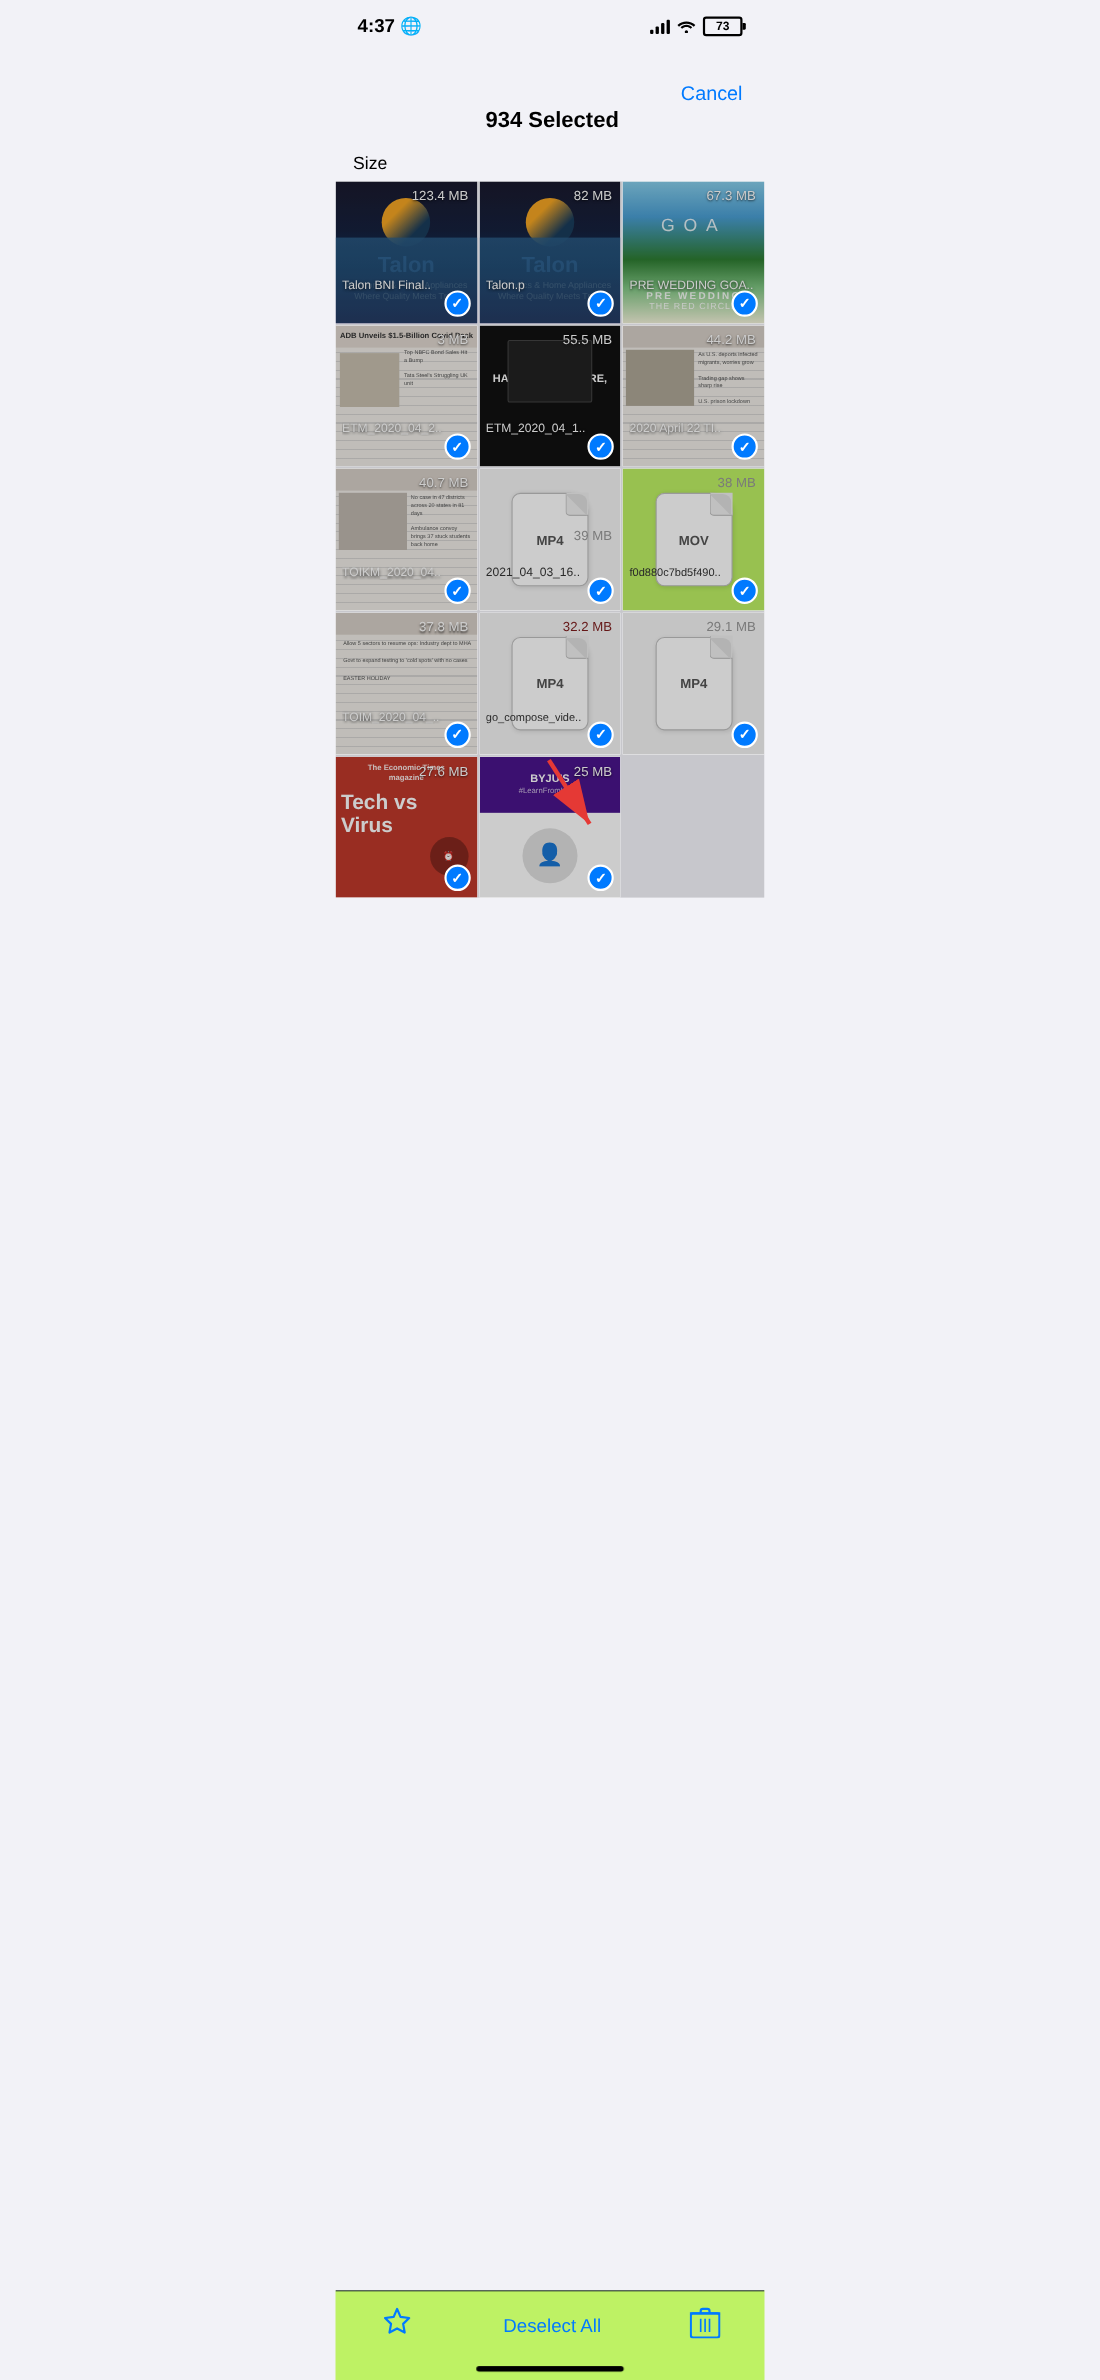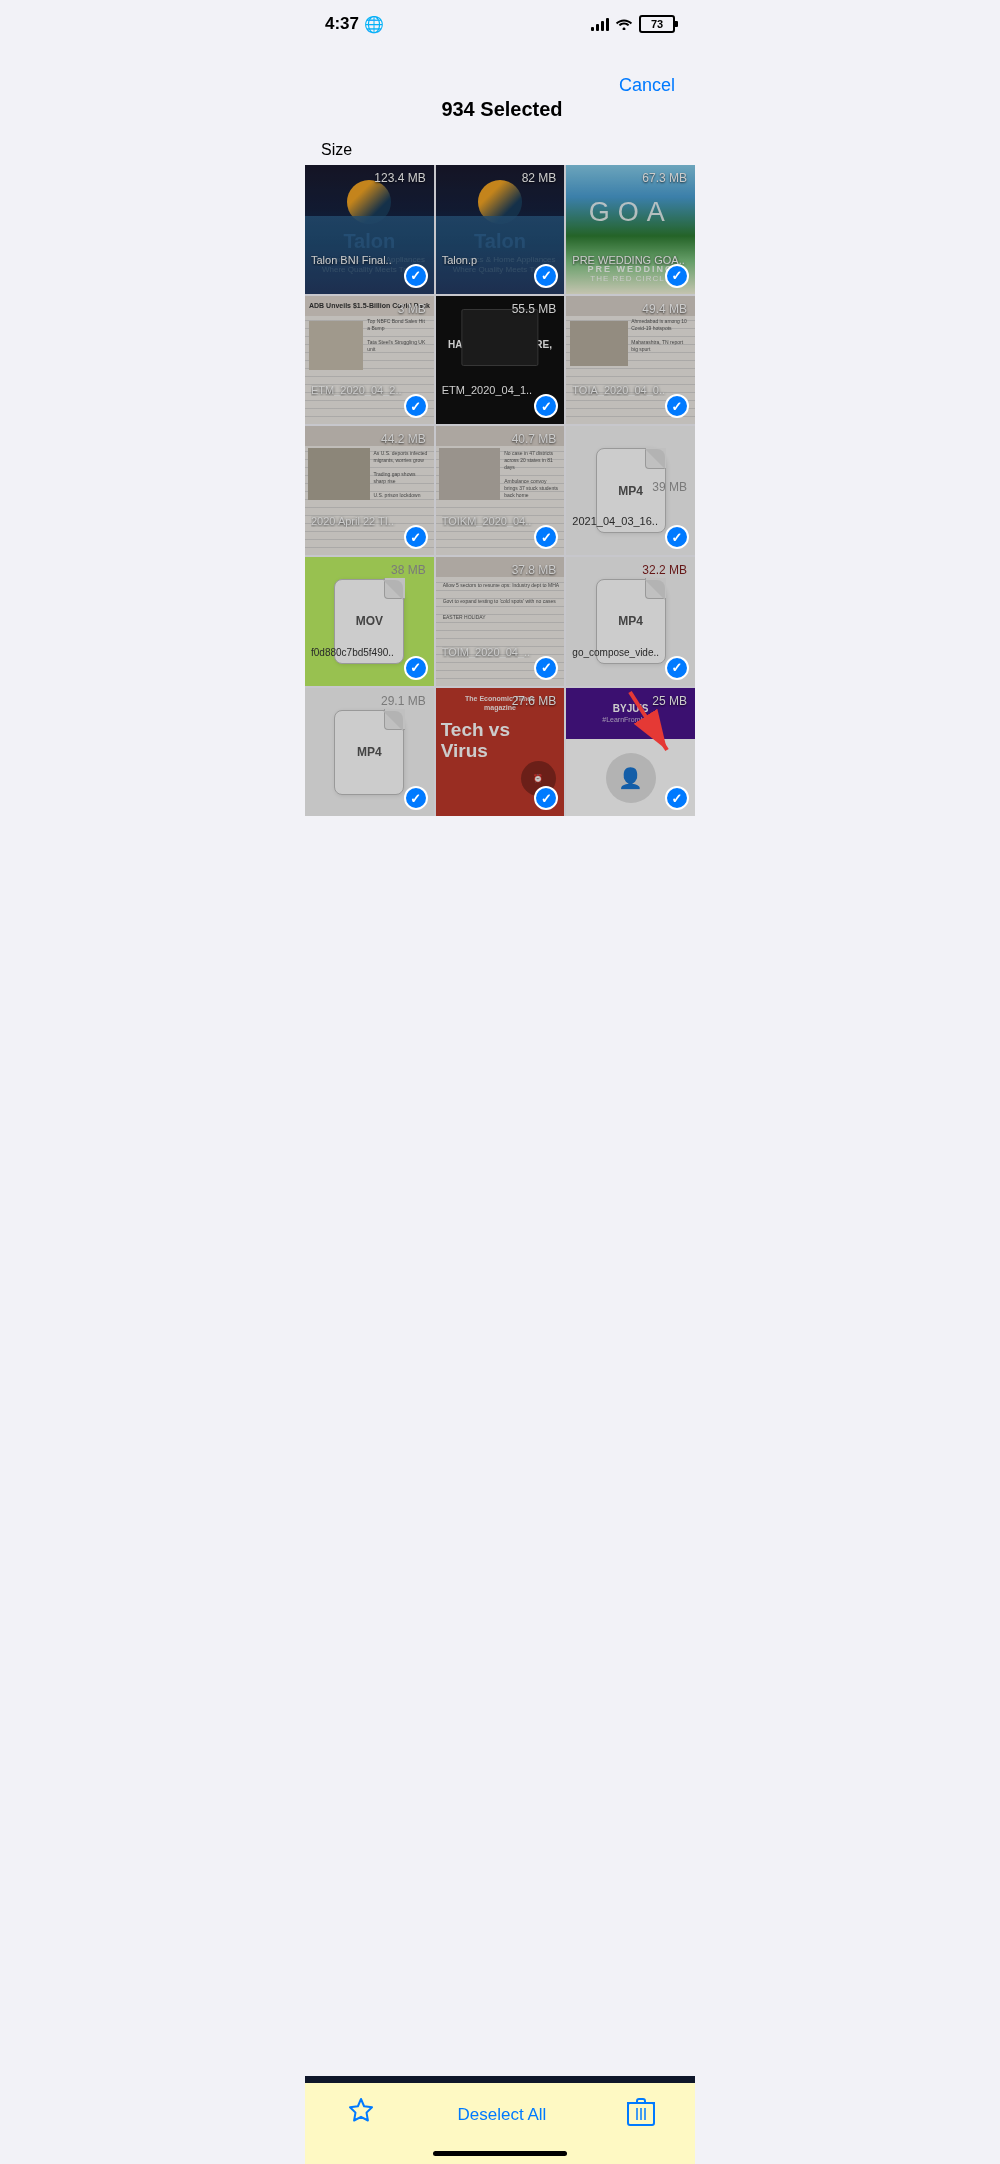--- a/index.html
+++ b/index.html
@@ -236,22 +236,22 @@
       z-index: 5;
     }
 
     
     .bottom-toolbar {
       position: fixed;
       bottom: 0;
       left: 50%;
       transform: translateX(-50%);
       width: 390px;
-      background: #fef9c3;
-      border-top: 7px solid #0f172a;
+      background: #bef264;
+      border-top: 1px solid #0f172a;
       display: flex;
       justify-content: space-between;
       align-items: center;
       padding: 12px 40px 30px;
     }
     .toolbar-star {
       color: #007aff;
       font-size: 28px;
       cursor: pointer;
     }
@@ -413,21 +413,21 @@
         <div class="selected-overlay"></div>
         <span class="file-size">82 MB</span>
         <span class="file-name">Talon.p</span>
         <div class="checkmark"></div>
       </div>
     </div>
 
     <div class="file-item">
       <div class="file-item-inner">
         <div style="width:100%;height:100%;position:absolute;background:linear-gradient(180deg,#87ceeb 0%,#4a9fd4 25%,#2e7d32 55%,#81c784 75%,#f5f5dc 100%);">
-          <div style="position:absolute;top:25%;left:0;right:0;text-align:center;color:rgba(255,255,255,0.85);font-size:27px;font-weight:200;letter-spacing:8px;">GOA</div>
+          <div style="position:absolute;top:25%;left:0;right:0;text-align:center;color:rgba(255,255,255,0.85);font-size:16px;font-weight:200;letter-spacing:8px;">GOA</div>
           <div style="position:absolute;bottom:15%;left:0;right:0;text-align:center;color:rgba(255,255,255,0.9);font-size:9px;font-weight:600;letter-spacing:2px;">PRE WEDDING</div>
           <div style="position:absolute;bottom:8%;left:0;right:0;text-align:center;color:rgba(255,255,255,0.9);font-size:8px;font-weight:400;letter-spacing:1px;">THE RED CIRCLE</div>
         </div>
         <div class="selected-overlay"></div>
         <span class="file-size">67.3 MB</span>
         <span class="file-name">PRE WEDDING GOA..</span>
         <div class="checkmark"></div>
       </div>
     </div>
 
@@ -454,34 +454,20 @@
           <div style="position:absolute;top:20%;left:0;right:0;text-align:center;color:#fff;font-size:10px;font-weight:600;line-height:1.6;">THINKPAD<br>HANDLE WITH CARE,<br>OR NOT.</div>
           <div style="position:absolute;top:10%;left:50%;transform:translateX(-50%);width:60%;height:45%;background:#222;border:1px solid #444;border-radius:2px;"></div>
         </div>
         <div class="selected-overlay"></div>
         <span class="file-size">55.5 MB</span>
         <span class="file-name">ETM_2020_04_1..</span>
         <div class="checkmark"></div>
       </div>
     </div>
 
-    <div class="file-item">
-      <div class="file-item-inner">
-        <div style="width:100%;height:100%;position:absolute;background:#f0ede8;">
-          <div style="position:absolute;top:0;left:0;right:0;height:20px;background:#d8d0c8;"></div>
-          <div class="newslines" style="top:20px;"></div>
-          <div style="position:absolute;top:25px;left:4px;width:45%;height:35%;background:#b8b0a0;"></div>
-          <div style="position:absolute;top:20px;right:4px;width:48%;font-size:5px;color:#555;line-height:1.4;padding:2px;">Ahmedabad is among 10 Covid-19 hotspots<br><br>Maharashtra, TN report big spurt</div>
-        </div>
-        <div class="selected-overlay"></div>
-        <span class="file-size">49.4 MB</span>
-        <span class="file-name">TOIA_2020_04_0..</span>
-        <div class="checkmark"></div>
-      </div>
-    </div>
 
     <div class="file-item">
       <div class="file-item-inner">
         <div style="width:100%;height:100%;position:absolute;background:#f0ede8;">
           <div style="position:absolute;top:0;left:0;right:0;height:20px;background:#d8d0c8;"></div>
           <div class="newslines" style="top:20px;"></div>
           <div style="position:absolute;top:22px;left:3px;width:48%;height:40%;background:#b0a898;"></div>
           <div style="position:absolute;top:22px;right:3px;width:46%;font-size:5px;color:#555;line-height:1.4;padding:2px;">As U.S. deports infected migrants, worries grow<br><br>Trading gap shows sharp rise<br><br>U.S. prison lockdown</div>
         </div>
         <div class="selected-overlay"></div>

